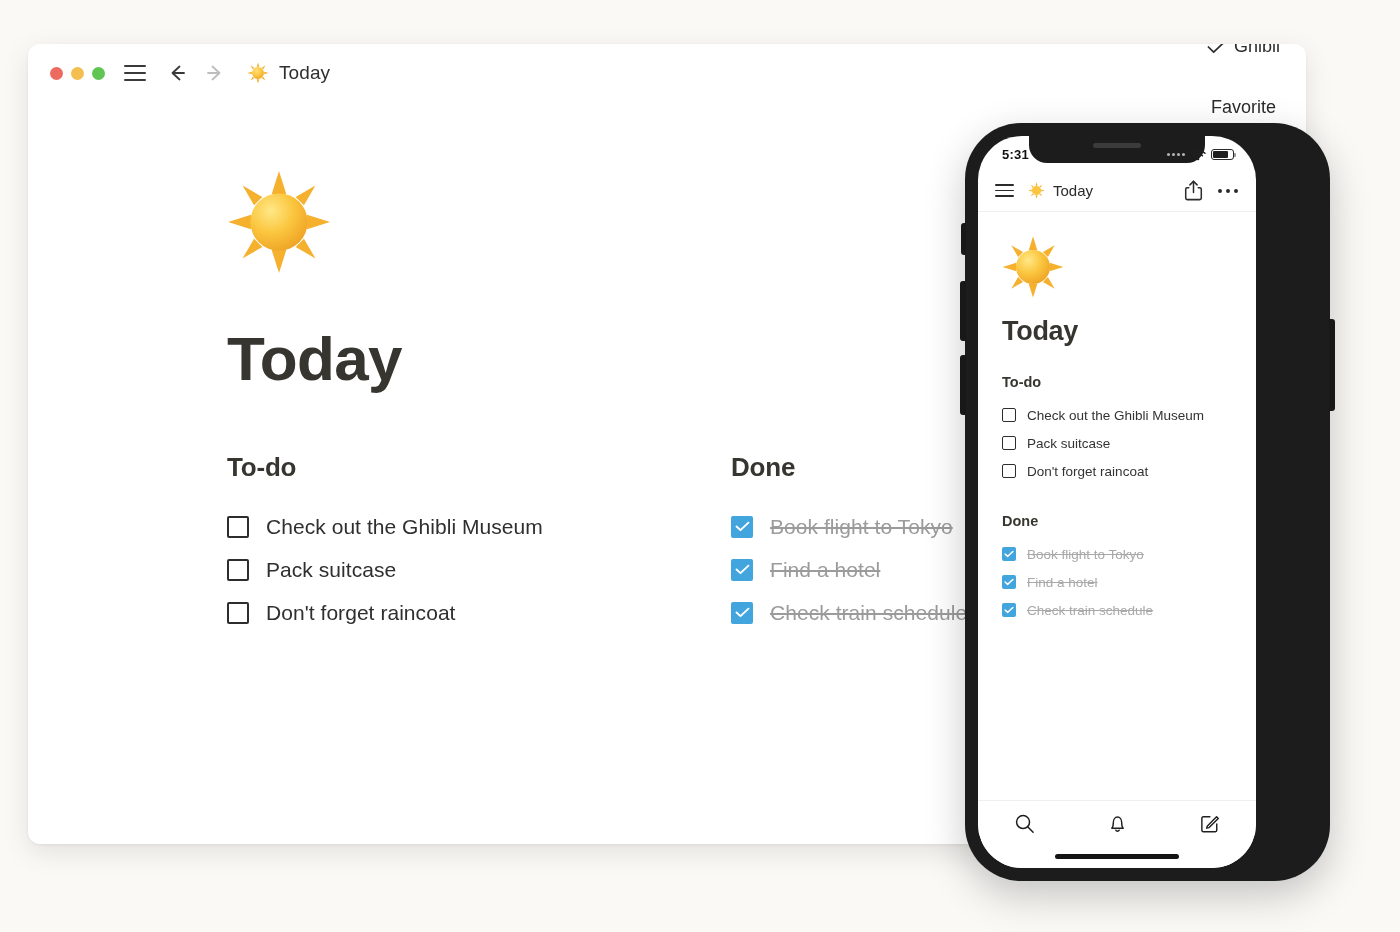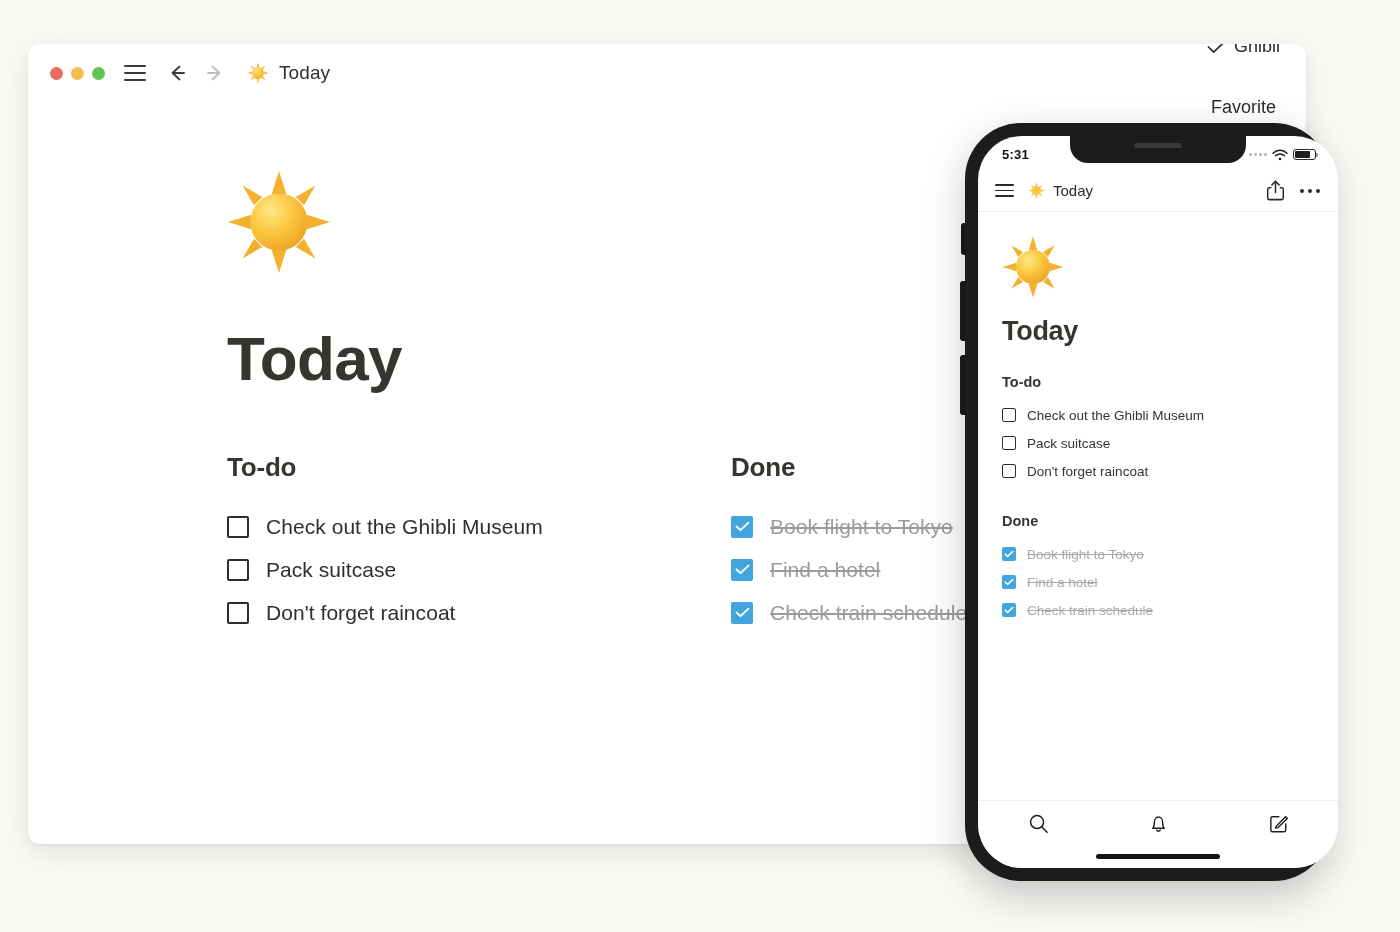--- a/index.html
+++ b/index.html
@@ -178,21 +178,21 @@
     background: #181818;
   }
   .btn-silent { left: -4px; top: 100px; width: 5px; height: 32px; border-radius: 3px 0 0 3px; }
   .btn-volup  { left: -5px; top: 158px; width: 6px; height: 60px; border-radius: 3px 0 0 3px; }
   .btn-voldn  { left: -5px; top: 232px; width: 6px; height: 60px; border-radius: 3px 0 0 3px; }
   .btn-power  { right: -5px; top: 196px; width: 6px; height: 92px; border-radius: 0 3px 3px 0; }
 
   .phone-screen {
     position: absolute;
     left: 13px; top: 13px;
-    width: 360px; height: 732px;
+    width: 278px; height: 732px;
     background: #ffffff;
     border-radius: 44px;
     overflow: hidden;
   }
 
   .notch {
     position: absolute;
     left: 50%;
     transform: translateX(-50%);
     top: 0;

